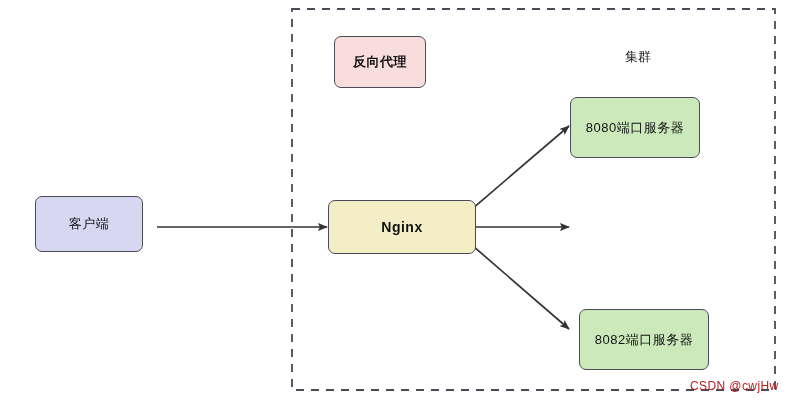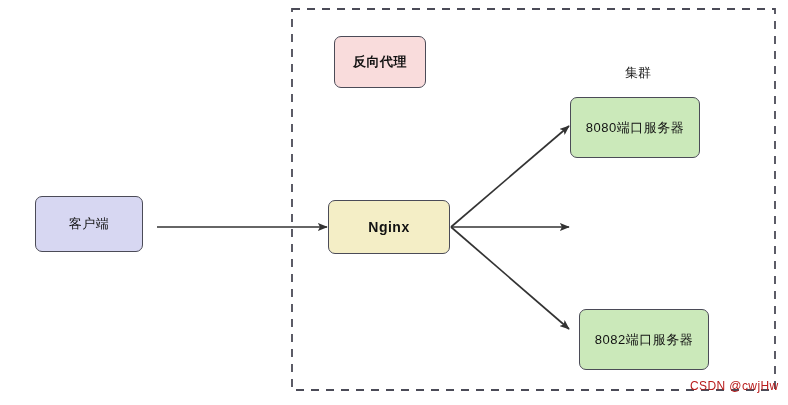--- a/index.html
+++ b/index.html
@@ -46,21 +46,21 @@
     left: 334px;
     top: 36px;
     width: 92px;
     height: 52px;
     background: #f9dcdc;
     font-weight: bold;
   }
   .node-nginx {
     left: 328px;
     top: 200px;
-    width: 122px;
+    width: 148px;
     height: 54px;
     background: #f4eec6;
     font-weight: bold;
     font-size: 14px;
   }
   .node-server {
     left: 570px;
     width: 130px;
     height: 61px;
     background: #cbe9ba;
@@ -71,21 +71,20 @@
 
   .cluster-label {
     position: absolute;
     left: 578px;
     top: 48px;
     width: 120px;
     text-align: center;
     font-size: 13px;
     color: #222222;
     z-index: 3;
-    margin-top: 16px;
   }
   .watermark {
     position: absolute;
     left: 690px;
     top: 379px;
     font-size: 12px;
     color: #b91c1c;
     letter-spacing: 0.4px;
     z-index: 4;
     white-space: nowrap;

